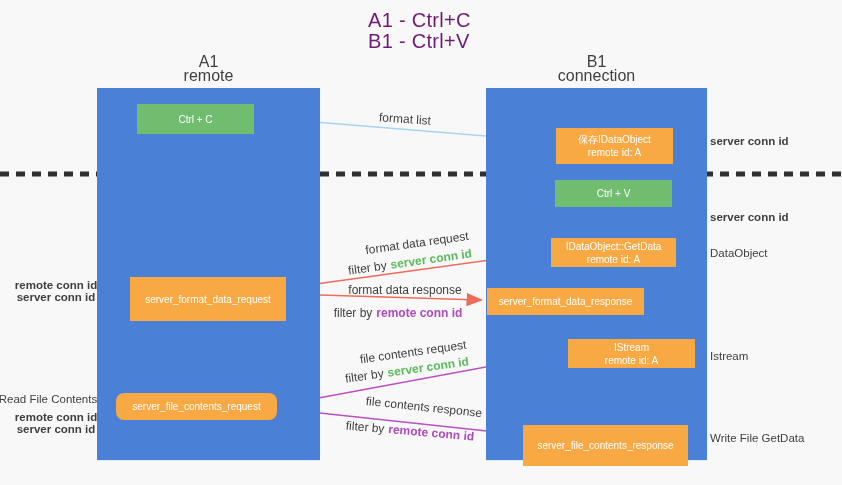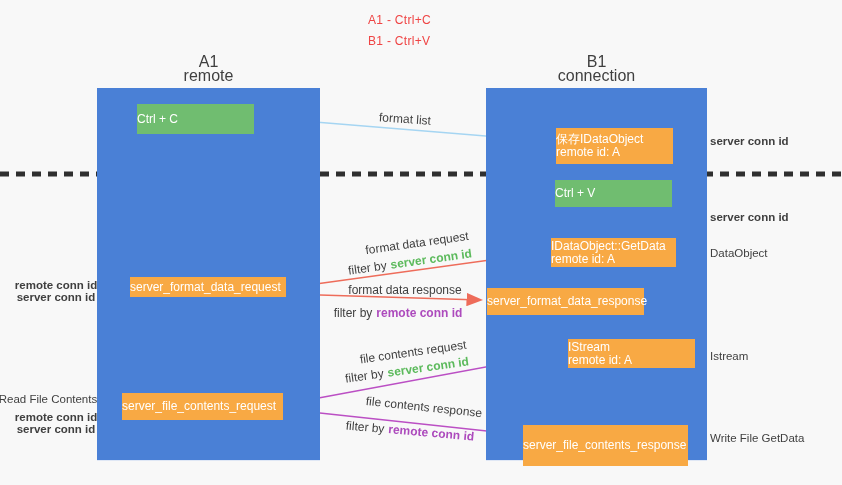--- a/index.html
+++ b/index.html
@@ -1,42 +1,42 @@
 <!DOCTYPE html>
 <html><head>
 <meta charset="utf-8">
 <style>
   * { margin:0; padding:0; box-sizing:border-box; }
   html,body { background:#f8f8f8; font-family:"Liberation Sans", sans-serif; }
   .canvas { position:relative; width:842px; height:485px; background:#f8f8f8; overflow:hidden; }
   .edges { position:absolute; left:0; top:0; width:842px; height:485px; pointer-events:none; }
 
-  .title { position:absolute; left:368px; top:10px; font-size:12px; color:#ef4444; line-height:21px; letter-spacing:.3px; }
+  .title { position:absolute; left:368px; top:10px; font-size:20px; color:#701a75; line-height:21px; letter-spacing:.3px; }
 
   .lane { position:absolute; top:88px; height:372px; background:#4a80d6; box-shadow:0 1px 0 #dfe7f5; }
   .lane-left  { left:97px;  width:223px; }
   .lane-right { left:486px; width:221px; }
 
   .lane-header { position:absolute; top:55px; text-align:center; font-size:16px; color:#3f3f3f; line-height:14px; }
   .lane-header.hl { left:97px;  width:223px; }
   .lane-header.hr { left:486px; width:221px; }
 
-  .node { position:absolute; display:flex; flex-direction:column; align-items:flex-start; justify-content:center;
-          color:#fff; font-size:12px; line-height:13px; text-align:center; white-space:nowrap; }
+  .node { position:absolute; display:flex; flex-direction:column; align-items:center; justify-content:center;
+          color:#fff; font-size:10px; line-height:13px; text-align:center; white-space:nowrap; }
   .green  { background:#70bd70; }
   .orange { background:#f8a944; }
 
   .n-ctrl-c    { left:137px; top:104px; width:117px; height:30px; }
   .n-save      { left:556px; top:128px; width:117px; height:36px; }
   .n-ctrl-v    { left:555px; top:180px; width:117px; height:27px; }
   .n-getdata   { left:551px; top:238px; width:125px; height:29px; }
-  .n-fmt-req   { left:130px; top:277px; width:156px; height:20px; }
+  .n-fmt-req   { left:130px; top:277px; width:156px; height:44px; }
   .n-fmt-resp  { left:487px; top:288px; width:157px; height:27px; }
   .n-istream   { left:568px; top:339px; width:127px; height:29px; }
-  .n-file-req  { left:122px; top:393px; width:161px; height:27px; }
+  .n-file-req  { left:116px; top:393px; width:161px; height:27px;border-radius:8px; }
   .n-file-resp { left:523px; top:425px; width:165px; height:41px; }
 
   .elabel { position:absolute; font-size:12px; color:#3f3f3f; white-space:nowrap;
             transform:translate(-50%,-50%) rotate(var(--r,0deg)); }
   .elabel .pre { margin-right:4px; }
   .gt { color:#5cba5c; font-weight:bold; }
   .pt { color:#ad4bbd; font-weight:bold; }
 
   .el-format-list    { left:405px; top:119px; --r:4deg; }
   .el-fdr            { left:417px; top:243px; --r:-8deg; }

